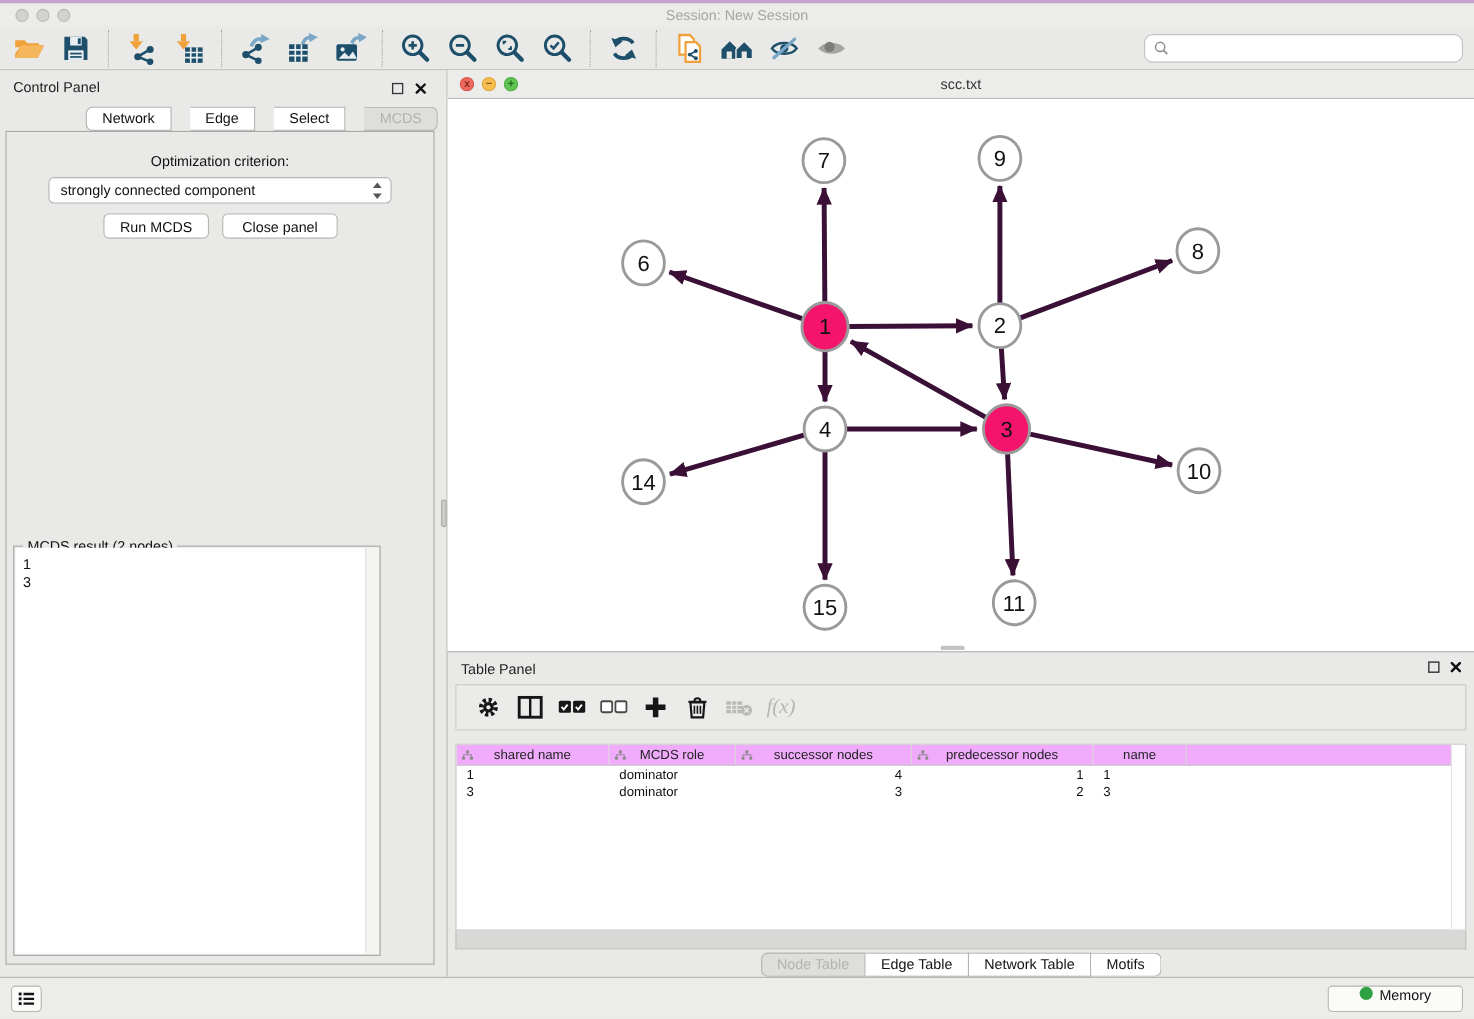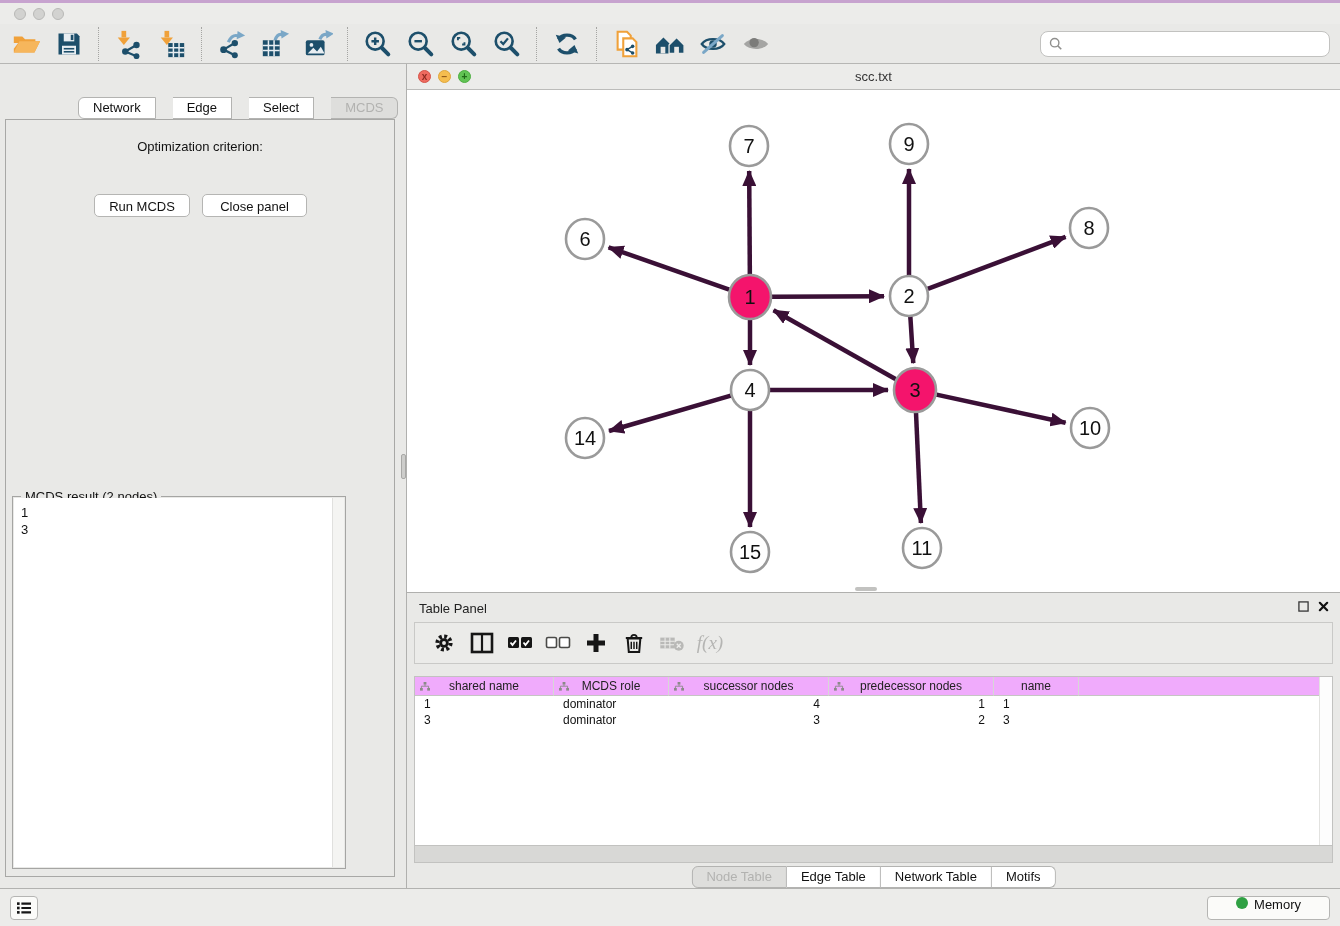--- a/index.html
+++ b/index.html
@@ -116,20 +116,21 @@
   .memory-dot{width:12px;height:12px;border-radius:50%;background:var(--green);}
 </style>
 </head>
 <body>
 
 <div class="titlebar">
   <div class="accent-strip"></div>
   <span class="tl-dot" style="left:14px"></span>
   <span class="tl-dot" style="left:33px"></span>
   <span class="tl-dot" style="left:52px"></span>
+  <div class="title">Session: New Session</div>
 </div>
 
 <div class="toolbar">
   <div class="tb-btn">
     <svg width="30" height="30" viewBox="0 0 32 32">
       <path d="M3 8 h9 l3 3 h11 v4 H3 z" fill="var(--orange)"></path>
       <path d="M3 8 v17 h22 l6 -12 H9 l-6 8 z" fill="var(--orange)"></path>
       <path d="M9 13 h22 l-6 12 H3 z" fill="#f6b65c"></path>
     </svg>
   </div>
@@ -273,30 +274,47 @@
 
   <div class="search-box">
     <svg width="14" height="14" viewBox="0 0 16 16">
       <circle cx="6.5" cy="6.5" r="4.8" stroke="#8f8f8d" stroke-width="1.6" fill="none"></circle>
       <path d="M10 10 L14 14" stroke="#8f8f8d" stroke-width="1.8"></path>
     </svg>
   </div>
 </div>
 
 <div class="control-panel">
+  <div class="panel-head">
+    <span class="ph-title">Control Panel</span>
+    <span class="win-btn" style="right:32px">
+      <svg width="11" height="11" viewBox="0 0 12 12">
+        <rect x="1" y="1" width="10" height="10" fill="none" stroke="#333" stroke-width="1.4"></rect>
+      </svg>
+    </span>
+    <span class="win-btn" style="right:11px">
+      <svg width="11" height="11" viewBox="0 0 12 12">
+        <path d="M2 2 L10 10 M10 2 L2 10" stroke="#111" stroke-width="2.4" stroke-linecap="round"></path>
+      </svg>
+    </span>
+  </div>
 
   <div class="tabbar cp-tabs" id="cp-tabs">
       <div class="tab">Network</div>
       <div class="tab">Edge</div>
       <div class="tab">Select</div>
       <div class="tab disabled-tab">MCDS</div>
     </div>
 
   <div class="cp-content">
     <div class="opt-label">Optimization criterion:</div>
+    <div class="selectbox">
+      <span>strongly connected component</span>
+      <span class="stepper"></span>
+    </div>
     <button class="btn" style="left:88px;top:74px;width:96px">Run MCDS</button>
     <button class="btn" style="left:196px;top:74px;width:105px">Close panel</button>
 
     <div class="groupbox">
       <span class="legend">MCDS result (2 nodes)</span>
       <div class="list" id="mcds-list">
           <div>1</div>
           <div>3</div>
         </div>
       <div class="list-scroll"></div>

